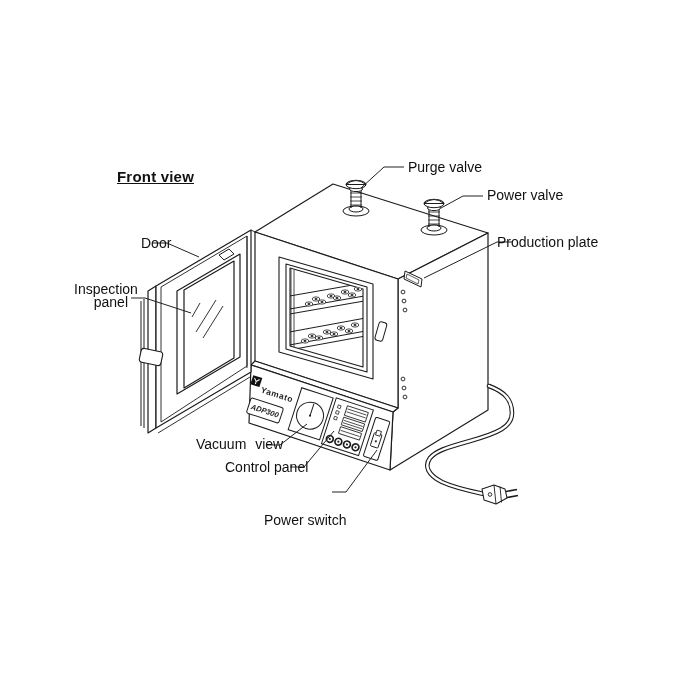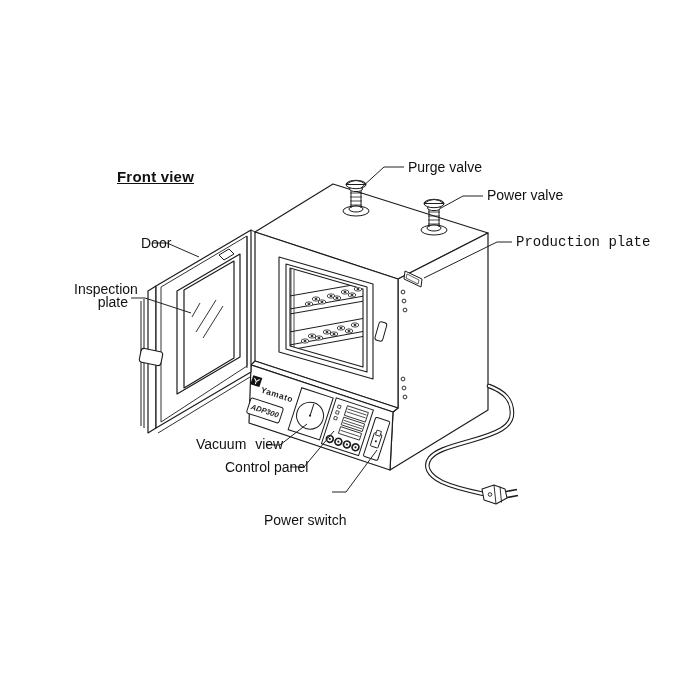--- a/index.html
+++ b/index.html
@@ -209,20 +209,20 @@
     <path d="M131,298 L145,298 L191,313"></path>
     <path d="M266,445 L280,445 L307,424"></path>
     <path d="M290,467 L304,467 L334,431"></path>
     <path d="M332,492 L346,492 L377,450"></path>
   </g>
 </svg>
 
 <div class="lbl heading" style="left:117px;top:171px;">Front view</div>
 <div class="lbl" style="left:408px;top:162px;">Purge valve</div>
 <div class="lbl" style="left:487px;top:190px;">Power valve</div>
-<div class="lbl" style="left:516px;top:237px;font-family:Liberation Mono, monospace;">Production plate</div>
+<div class="lbl" style="left:497px;top:237px;">Production plate</div>
 <div class="lbl" style="left:129px;top:238px;padding-left:12px;">Door</div>
-<div class="lbl wrap" style="left:74px;top:283px;width:54px;">Inspection plate</div>
+<div class="lbl wrap" style="left:74px;top:283px;width:54px;">Inspection panel</div>
 <div class="lbl vmeter" style="left:196px;top:439px;">Vacuum view</div>
 <div class="lbl" style="left:225px;top:462px;">Control panel</div>
 <div class="lbl" style="left:264px;top:487px;margin-top:28px;">Power switch</div>
 
 </div>
 
 </body></html>

